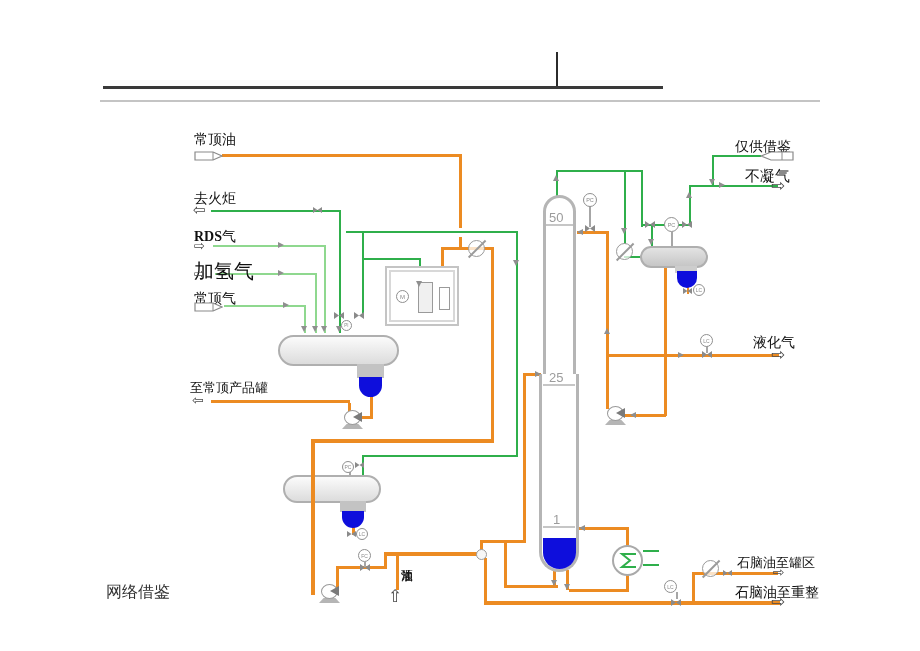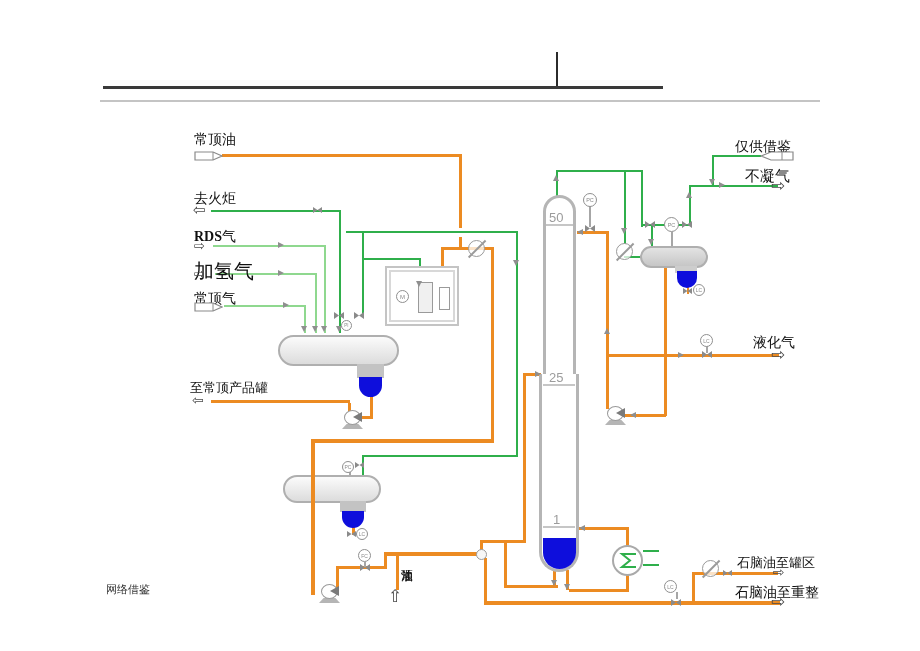--- a/index.html
+++ b/index.html
@@ -41,21 +41,21 @@
 </head>
 <body>
 
 <div id="page">
 
   <i class="pp" style="left:556px;top:52px;width:2px;height:36px;background:#2b2b2b;"></i>
   <i class="pp" style="left:103px;top:86px;width:560px;height:2.5px;background:#3a3a3a;"></i>
   <i class="pp" style="left:100px;top:100px;width:720px;height:2px;background:#C4C4C4;"></i>
 
 
-  <div class="lbl" style="left:106px;top:582px;font-size:11px;color:#333;">网络借鉴</div>
+  <div class="lbl" style="left:106px;top:582px;font-size:16px;color:#333;">网络借鉴</div>
 
   <i class="pp o" style="left:222px;top:154px;width:240px;height:3px;"></i>
   <i class="pp o" style="left:459px;top:154px;width:3px;height:74px;"></i>
   <i class="pp o" style="left:459px;top:237px;width:3px;height:13px;"></i>
   <i class="pp o" style="left:441px;top:247px;width:53px;height:3px;"></i>
   <i class="pp o" style="left:441px;top:250px;width:3px;height:39px;"></i>
   <i class="pp o" style="left:491px;top:250px;width:3px;height:192px;"></i>
   <i class="pp o" style="left:313px;top:439px;width:181px;height:4px;"></i>
   <i class="pp o" style="left:311px;top:439px;width:4px;height:156px;z-index:5;"></i>
   <i class="pp o" style="left:336px;top:568px;width:3px;height:22px;"></i>

